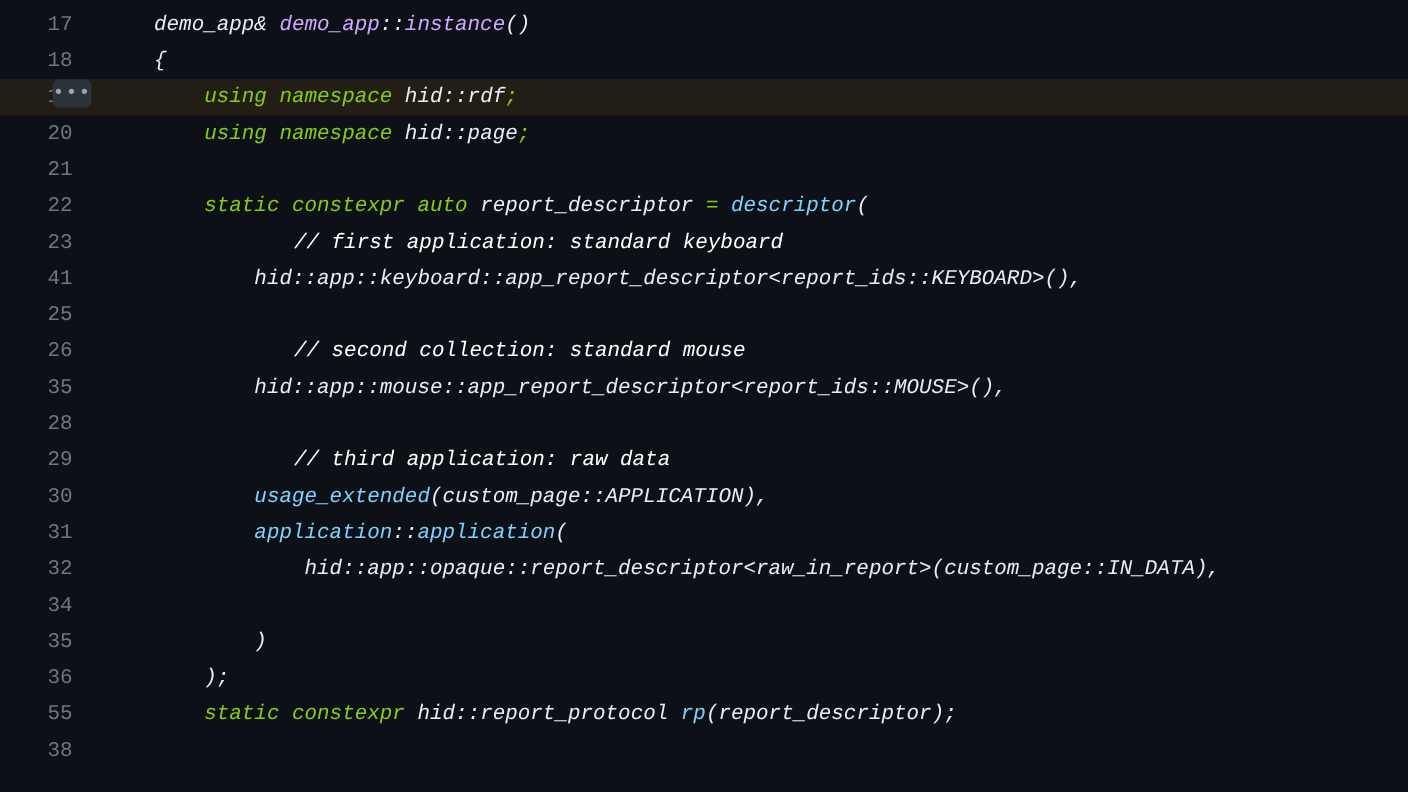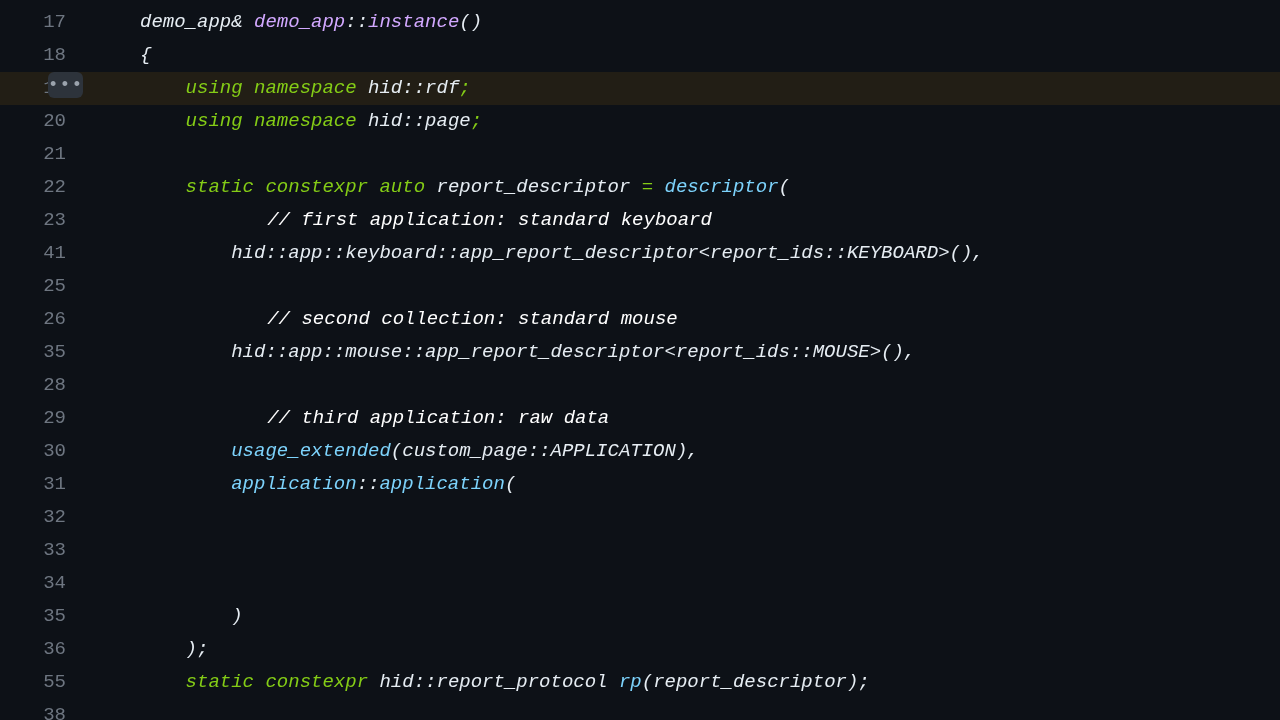--- a/index.html
+++ b/index.html
@@ -156,26 +156,21 @@
         <div class="code"><span class="punc">        </span><span class="cal">usage_extended</span><span class="id">(custom_page::APPLICATION),</span></div>
       </div>
       <div class="line">
         <div class="gutter-left"></div>
         <div class="line-num">31</div>
         <div class="code"><span class="punc">        </span><span class="cal">application</span><span class="punc">::</span><span class="cal">application</span><span class="punc">(</span></div>
       </div>
       <div class="line">
         <div class="gutter-left"></div>
         <div class="line-num">32</div>
-        <div class="code"><span class="punc">            </span></div>
-      </div>
-      <div class="line">
-        <div class="gutter-left"></div>
-        <div class="line-num">33</div>
-        <div class="code"><span class="punc"></span></div>
+        <div class="code"><span class="punc">            </span><span class="id">hid::app::opaque::report_descriptor&lt;raw_in_report&gt;(custom_page::IN_DATA),</span></div>
       </div>
       <div class="line">
         <div class="gutter-left"></div>
         <div class="line-num">34</div>
         <div class="code"><span class="punc">            </span></div>
       </div>
       <div class="line">
         <div class="gutter-left"></div>
         <div class="line-num">35</div>
         <div class="code"><span class="punc">        </span><span class="punc">)</span></div>

